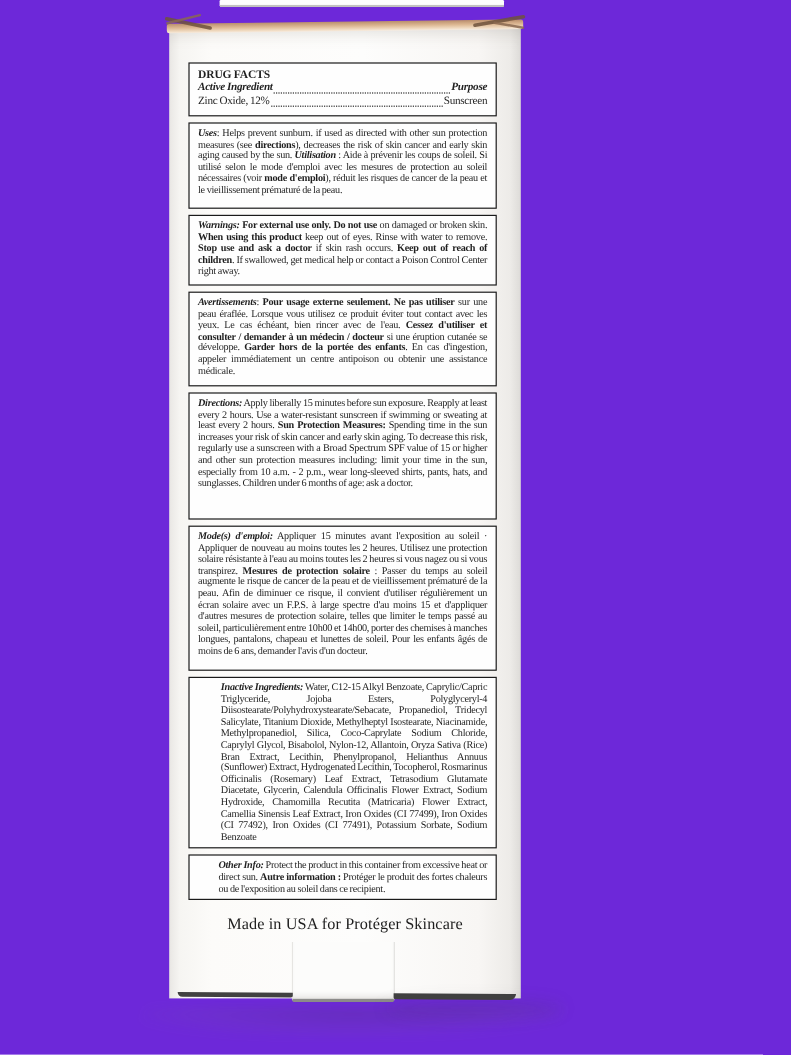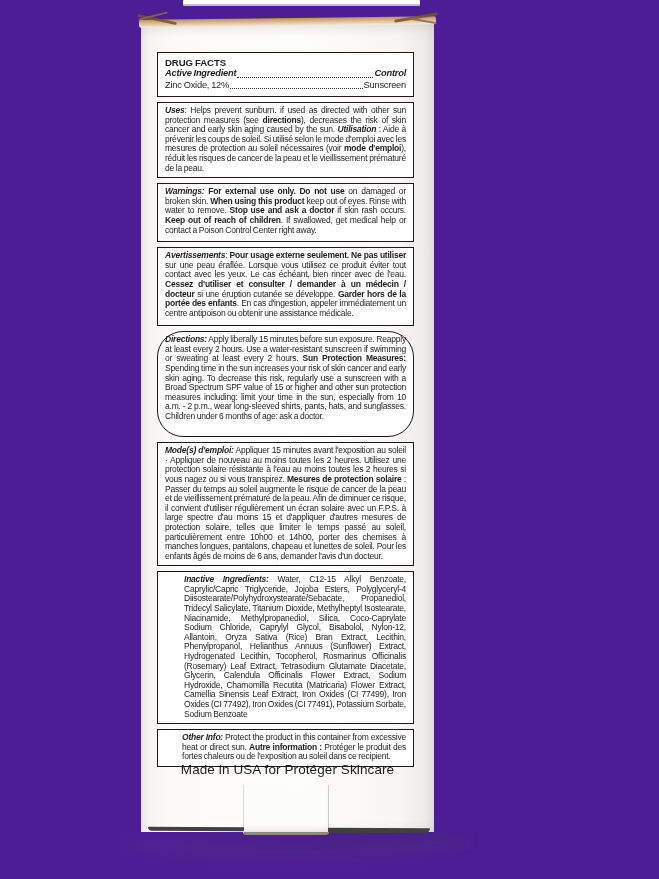--- a/index.html
+++ b/index.html
@@ -1,17 +1,17 @@
 <!DOCTYPE html>
 <html><head>
 <meta charset="utf-8">
 <style>
   html,body{margin:0;padding:0;background:#ffffff;}
-  .stage{position:relative;width:659px;height:879px;background:#4c1d95;overflow:hidden;
-         font-family:Liberation Sans, sans-serif;}
+  .stage{position:relative;width:659px;height:879px;background:#6d28d9;overflow:hidden;
+         font-family:Liberation Serif, serif;}
 
   
   .top-piece{position:absolute;left:183px;top:0;width:237px;height:4px;background:#fdfdfd;
              border-bottom:2px solid #c2c1c0;border-radius:1px;}
 
   
   .box{position:absolute;left:141px;top:22px;width:293px;height:810px;
        background:linear-gradient(90deg,#e9e7e4 0,#f6f5f2 3%,#fcfbf9 12%,#fdfdfc 55%,#f8f6f4 88%,#edebe8 97%,#dddbd8 100%);
        box-shadow:inset 0 18px 14px -14px rgba(120,110,100,.25);}
   .box-top-edge{position:absolute;left:-2px;top:-4px;width:297px;height:8px;
@@ -25,21 +25,21 @@
 
   
   .panel{position:absolute;left:16px;top:30px;width:257px;box-sizing:border-box;color:#1f1f1f;}
   .sec{box-sizing:border-box;border:1.6px solid #1a1a1a;background:#fefefe;
        padding:3px 7px 4px;margin-bottom:5px;
        font-size:8.5px;line-height:9.6px;letter-spacing:-0.22px;word-spacing:-0.4px;}
   .sec p{margin:0;text-align:justify;}
   .sec-uses{min-height:72px;}
   .sec-warnings{min-height:59px;}
   .sec-avert{min-height:79px;}
-  .sec-directions{min-height:106px;border-radius:26px;}
+  .sec-directions{min-height:106px;}
   .sec-mode{min-height:121px;}
   .sec-inactive{min-height:138px;padding-left:26px;}
   .sec-other{min-height:37px;padding-left:24px;}
 
   .sec-header{padding:4px 7px 5px;min-height:34px;}
   .df-title{font-weight:700;font-size:9.6px;line-height:11px;letter-spacing:-0.1px;}
   .leader-row{display:flex;align-items:flex-end;font-size:9.3px;line-height:11.5px;}
   .leader-row .leader{flex:1;border-bottom:1.8px dotted #2a2a2a;margin:0 1px 2px 1px;}
   .row-bi{font-weight:700;font-style:italic;}
 
@@ -76,21 +76,21 @@
     <div class="crease crease-right"></div>
     <div class="crease crease-right2"></div>
 
     <div class="panel">
 
       <section class="sec sec-header">
         <div class="df-title">DRUG FACTS</div>
         <div class="leader-row row-bi">
           <span>Active Ingredient</span>
           <span class="leader"></span>
-          <span>Control</span>
+          <span>Purpose</span>
         </div>
         <div class="leader-row">
           <span>Zinc Oxide, 12%</span>
           <span class="leader"></span>
           <span>Sunscreen</span>
         </div>
       </section>
 
       <section class="sec sec-uses">
         <p><span style="font-weight: 700; font-style: italic;">Uses</span><span>: Helps prevent sunburn. if used as directed with other sun protection measures (see </span><span style="font-weight: 700;">directions</span><span>), decreases the risk of skin cancer and early skin aging caused by the sun. </span><span style="font-weight: 700; font-style: italic;">Utilisation</span><span> : Aide à prévenir les coups de soleil. Si utilisé selon le mode d'emploi avec les mesures de protection au soleil nécessaires (voir </span><span style="font-weight: 700;">mode d'emploi</span><span>), réduit les risques de cancer de la peau et le vieillissement prématuré de la peau.</span></p>

